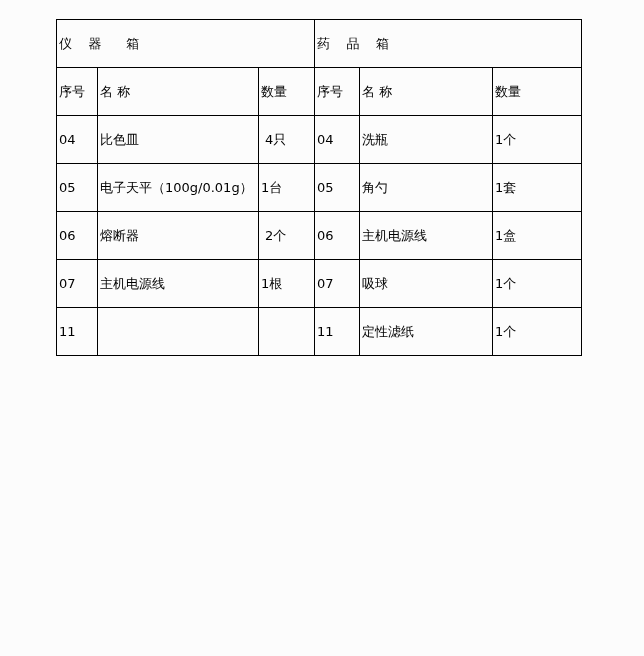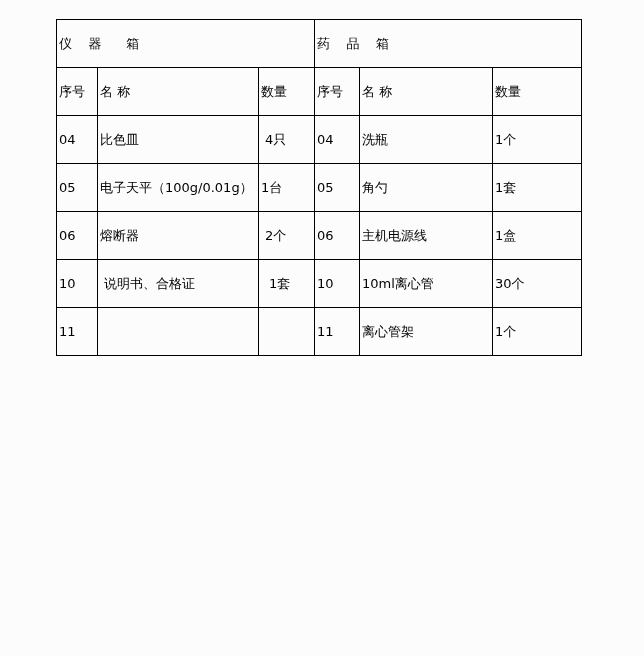--- a/index.html
+++ b/index.html
@@ -83,29 +83,29 @@
     </tr>
     <tr>
       <td>06</td>
       <td>熔断器</td>
       <td class="pad1">2个</td>
       <td>06</td>
       <td>主机电源线</td>
       <td>1盒</td>
     </tr>
     <tr>
-      <td>10</td>
-      <td class="pad1">说明书、合格证</td>
-      <td class="pad2">1套</td>
-      <td>10</td>
-      <td>10ml离心管</td>
-      <td>30个</td>
+      <td>07</td>
+      <td>主机电源线</td>
+      <td>1根</td>
+      <td>07</td>
+      <td>吸球</td>
+      <td>1个</td>
     </tr>
     <tr>
       <td>11</td>
       <td></td>
       <td></td>
       <td>11</td>
-      <td>离心管架</td>
+      <td>定性滤纸</td>
       <td>1个</td>
     </tr>
   </tbody>
 </table>
 
 </body></html>

